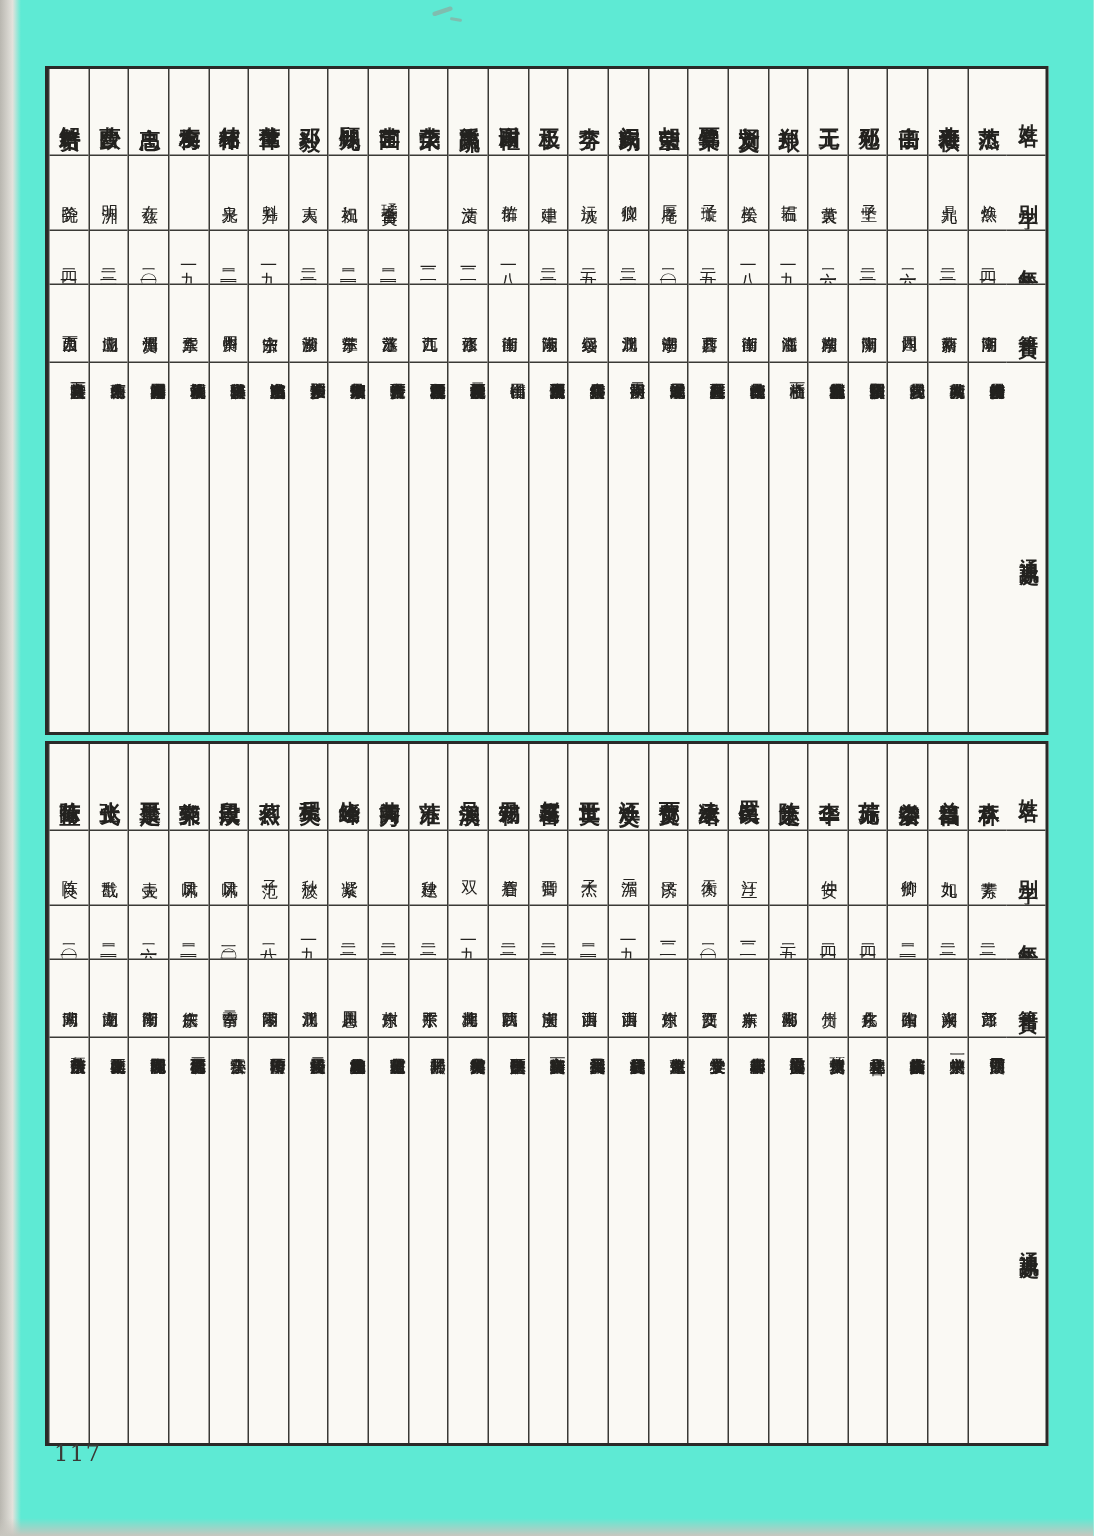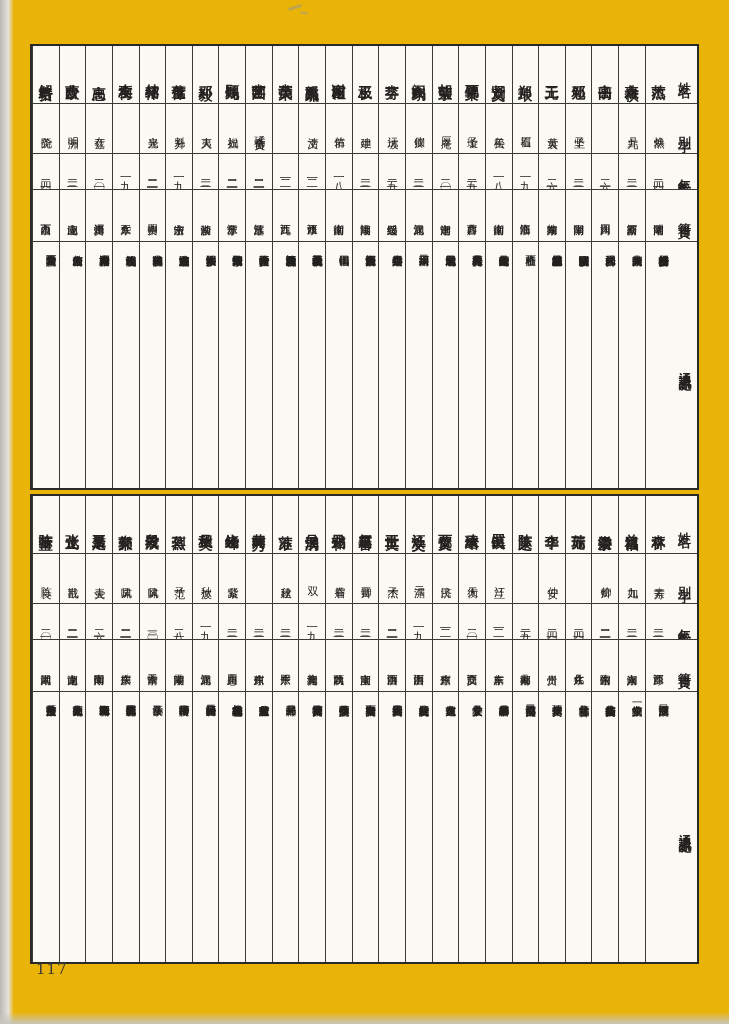--- a/index.html
+++ b/index.html
@@ -2,21 +2,21 @@
 <html><head>
 <meta charset="utf-8">
 <style>
   html,body{margin:0;padding:0;}
   body{
     width:729px;height:1024px;position:relative;overflow:hidden;
     background:#efeeea;
     font-family:"DejaVu Sans",sans-serif;
   }
   .page{
-    position:absolute;inset:0;background:#eab308;
+    position:absolute;inset:0;background:#5eead4;
   }
   
   .scan-edge-left{
     position:absolute;left:0;top:0;width:14px;height:1024px;
     background:linear-gradient(to right,#b9b7b0,#e4e2dc 60%,rgba(228,226,220,0));
   }
   .scan-edge-bottom{
     position:absolute;left:0;bottom:0;width:729px;height:12px;
     background:linear-gradient(to top,#c8c6bf,rgba(200,198,191,0));
   }

